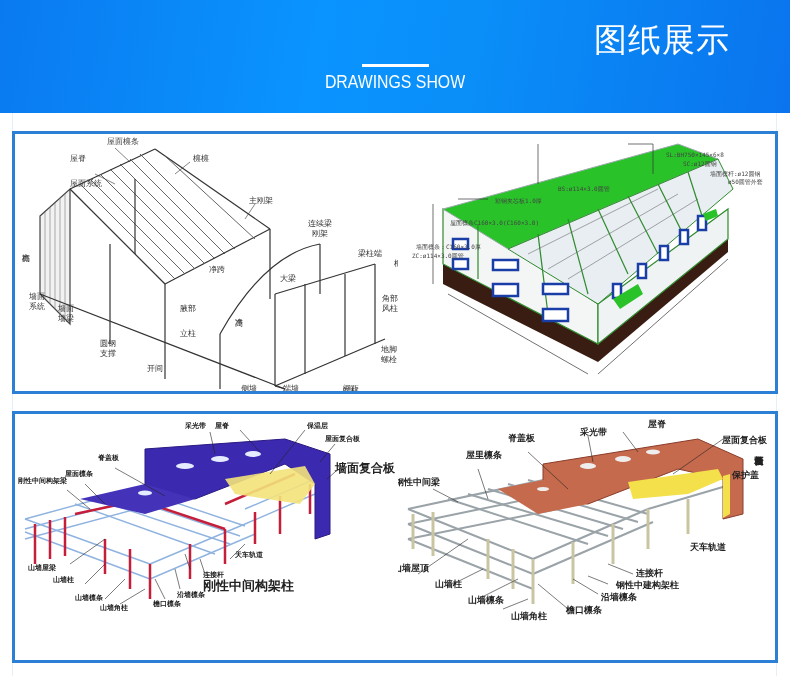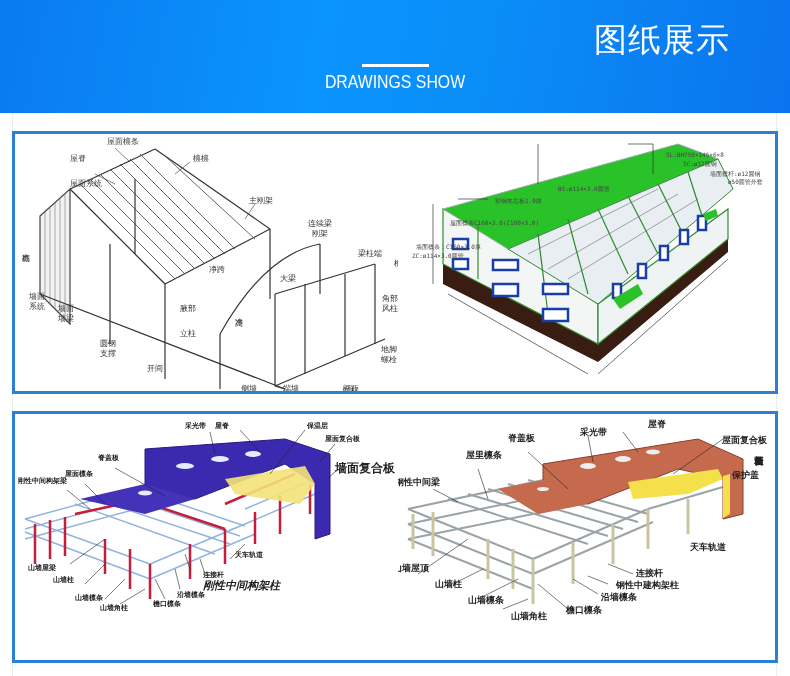--- a/index.html
+++ b/index.html
@@ -255,21 +255,21 @@
     <span class="lbl b" style="left:292px;top:8px;font-size:7px;">保温层</span>
     <span class="lbl b" style="left:310px;top:21px;font-size:7px;">屋面复合板</span>
     <span class="lbl b" style="left:83px;top:40px;font-size:7px;">脊盖板</span>
     <span class="lbl b" style="left:320px;top:50px;font-size:12px;">墙面复合板</span>
     <span class="lbl b" style="left:50px;top:56px;font-size:7px;">屋面檩条</span>
     <span class="lbl b" style="left:3px;top:63px;font-size:7px;">刚性中间构架梁</span>
     <span class="lbl b" style="left:220px;top:137px;font-size:7px;">天车轨道</span>
     <span class="lbl b" style="left:13px;top:150px;font-size:7px;">山墙屋梁</span>
     <span class="lbl b" style="left:188px;top:157px;font-size:7px;">连接杆</span>
     <span class="lbl b" style="left:38px;top:162px;font-size:7px;">山墙柱</span>
-    <span class="lbl b" style="left:188px;top:167px;font-size:11px;font-style:italic;">刚性中间构架柱</span>
+    <span class="lbl b" style="left:188px;top:167px;font-size:13px;">刚性中间构架柱</span>
     <span class="lbl b" style="left:162px;top:177px;font-size:7px;">沿墙檩条</span>
     <span class="lbl b" style="left:60px;top:180px;font-size:7px;">山墙檩条</span>
     <span class="lbl b" style="left:138px;top:186px;font-size:7px;">檐口檩条</span>
     <span class="lbl b" style="left:85px;top:190px;font-size:7px;">山墙角柱</span>
   </div>
 
   <div class="panel" style="left:383px;width:380px;">
     <svg width="380" height="250" viewBox="0 0 380 250">
       <g stroke="#9aa3a8" stroke-width="2">
         <line x1="10" y1="95" x2="150" y2="65"></line>

